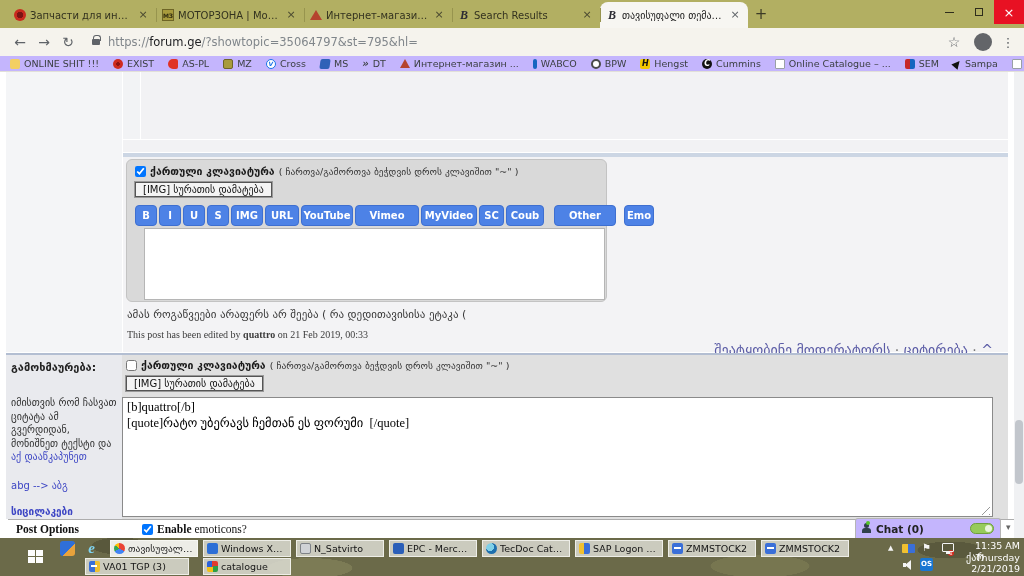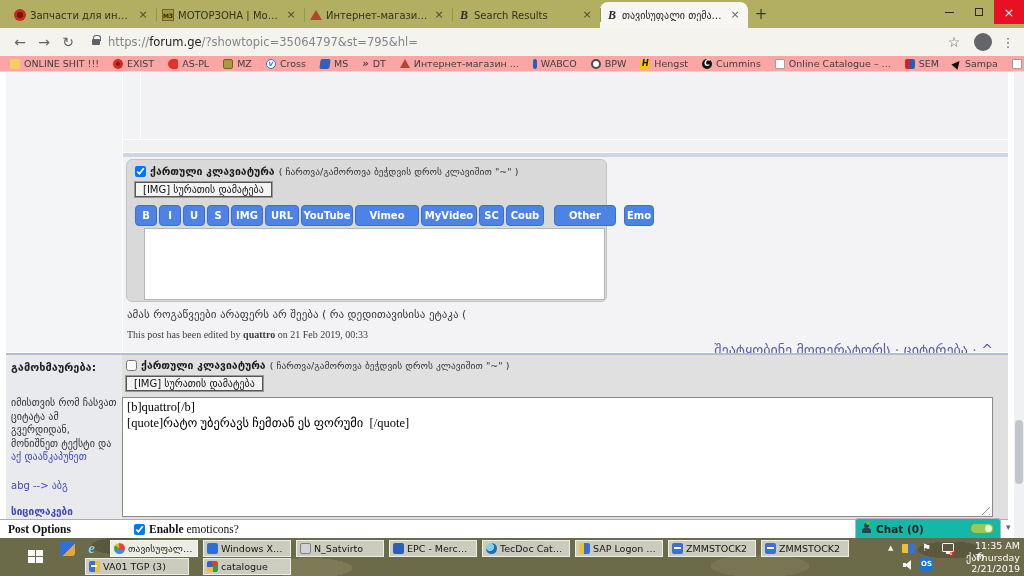--- a/index.html
+++ b/index.html
@@ -32,21 +32,21 @@
   .navbtn{width:24px;height:24px;display:flex;align-items:center;justify-content:center;font-size:14px;color:#5f6368;cursor:pointer}
   #omnibox{flex:1;display:flex;align-items:center;margin-left:10px;font-size:11.5px;color:#80868b}
   .padlock{position:relative;width:8px;height:6px;background:#5f6368;border-radius:1px;margin:0 8px 0 2px}
   .padlock::before{content:"";position:absolute;left:1px;top:-4px;width:6px;height:5px;border:1.5px solid #5f6368;border-bottom:none;border-radius:3px 3px 0 0}
   #url-host{color:#202124}
   #omni-star{margin-left:auto}
   #avatar{width:18px;height:18px;border-radius:50%;background:#636569;margin:0 8px;cursor:pointer}
   #menu-dots{font-size:13px;color:#5f6368;width:16px;text-align:center;cursor:pointer}
 
   
-  #bookmarksbar{position:absolute;left:0;top:56px;width:1024px;height:16px;background:#fca5a5;border-bottom:1px solid #e2e0d8;display:flex;align-items:center;padding:0 10px;font-size:9.5px;color:#3c4043;overflow:hidden}
+  #bookmarksbar{position:absolute;left:0;top:56px;width:1024px;height:16px;background:#c4b5fd;border-bottom:1px solid #e2e0d8;display:flex;align-items:center;padding:0 10px;font-size:9.5px;color:#3c4043;overflow:hidden}
   .bm{display:inline-flex;align-items:center;margin-right:14px;white-space:nowrap;cursor:pointer}
   .bmi{display:inline-block;width:10px;height:10px;border-radius:2px;margin-right:4px;flex:none;text-align:center}
   .bmi-folder{background:#f3cf63}
   .bmi-exist{background:radial-gradient(circle,#8c1313 0 2px,#cf2b1f 2px 5px);border-radius:50%}
   .bmi-aspl{background:#e03226;border-radius:50% 2px 2px 50%}
   .bmi-mz{background:#a89b3c;border:1px solid #6e6526}
   .bmi-cross{background:#fff;border:1.5px solid #1a73e8;border-radius:50%;color:#1a73e8;font-size:6px;font-weight:bold;line-height:7px}
   .bmi-ms{background:#2f62b8;transform:skewX(-8deg)}
   .bmi-dt{background:none;color:#3c4043;font-weight:bold;font-size:10px;line-height:10px;width:auto}
   .bmi-tri{background:none;width:0;height:0;border-left:5px solid transparent;border-right:5px solid transparent;border-bottom:9px solid #b5442e;border-radius:0}
@@ -96,26 +96,26 @@
   #reply-sidebar .side-hint{margin-top:22px;line-height:1.35;color:#333}
   #reply-sidebar a{color:#3d46c4;cursor:pointer}
   #reply-sidebar .side-abg{margin-top:16px}
   #reply-sidebar .side-links{margin-top:14px;line-height:1.4;font-weight:bold}
   #reply-sidebar .side-links a{display:block}
   #reply-main{position:absolute;left:122px;top:283px;width:886px;height:164px;background:#e0e0e0;padding:4px 0 0 4px}
   #reply-textarea{position:absolute;left:0;top:42px;width:871px;height:120px;border:1px solid #8a8a8a;background:#fff;resize:none;padding:2px 4px;font-family:"Liberation Serif",serif;font-size:12.5px;line-height:1.25}
   #resize-handle{position:absolute;left:860px;top:152px;width:8px;height:8px;background:
     linear-gradient(135deg,transparent 0 50%,#999 50% 55%,transparent 55% 70%,#999 70% 75%,transparent 75% 90%,#999 90% 95%,transparent 95%)}
 
-  #postoptions-row{position:absolute;left:0;top:447px;width:1008px;height:19px;background:#fff;border-top:1px solid #adadad;display:flex;align-items:center;font-family:"Liberation Serif",serif;font-size:11.5px;color:#111}
+  #postoptions-row{position:absolute;left:8px;top:447px;width:1008px;height:19px;background:#fff;border-top:1px solid #adadad;display:flex;align-items:center;font-family:"Liberation Serif",serif;font-size:11.5px;color:#111}
   #postoptions-row .po-label{font-weight:bold;margin-left:8px;width:118px}
   #postoptions-row input{width:11px;height:11px;margin:0 4px 0 8px}
   #postoptions-row .en-bold{font-weight:bold;margin-right:3px}
 
-  #chat-widget{position:absolute;left:855px;top:446px;width:146px;height:20px;background:#14b8a6;border:1px solid #b5b5b5;border-bottom:none;border-radius:3px 3px 0 0;display:flex;align-items:center;padding:0 6px;z-index:5;cursor:pointer}
+  #chat-widget{position:absolute;left:855px;top:446px;width:146px;height:20px;background:#c4b5fd;border:1px solid #b5b5b5;border-bottom:none;border-radius:3px 3px 0 0;display:flex;align-items:center;padding:0 6px;z-index:5;cursor:pointer}
   .person{position:relative;width:9px;height:11px;margin-right:5px;flex:none}
   .person::before{content:"";position:absolute;left:2px;top:0;width:5px;height:5px;border-radius:50%;background:#30404c}
   .person::after{content:"";position:absolute;left:0;top:5px;width:9px;height:5px;border-radius:3px 3px 0 0;background:#30404c}
   .presence{position:absolute;left:10px;top:2px;width:4px;height:4px;border-radius:50%;background:#55c42a}
   #chat-label{font-size:10.5px;font-weight:bold;color:#222}
   #chat-toggle{margin-left:auto;width:24px;height:11px;border-radius:6px;background:#96cb5c;border:1px solid #6f9e3e;position:relative;cursor:pointer}
   #chat-toggle::after{content:"";position:absolute;right:1px;top:1px;width:7px;height:7px;border-radius:50%;background:#e9f5dc}
   #chat-caret{position:absolute;left:1006px;top:450px;font-size:9px;color:#666}
 
   

